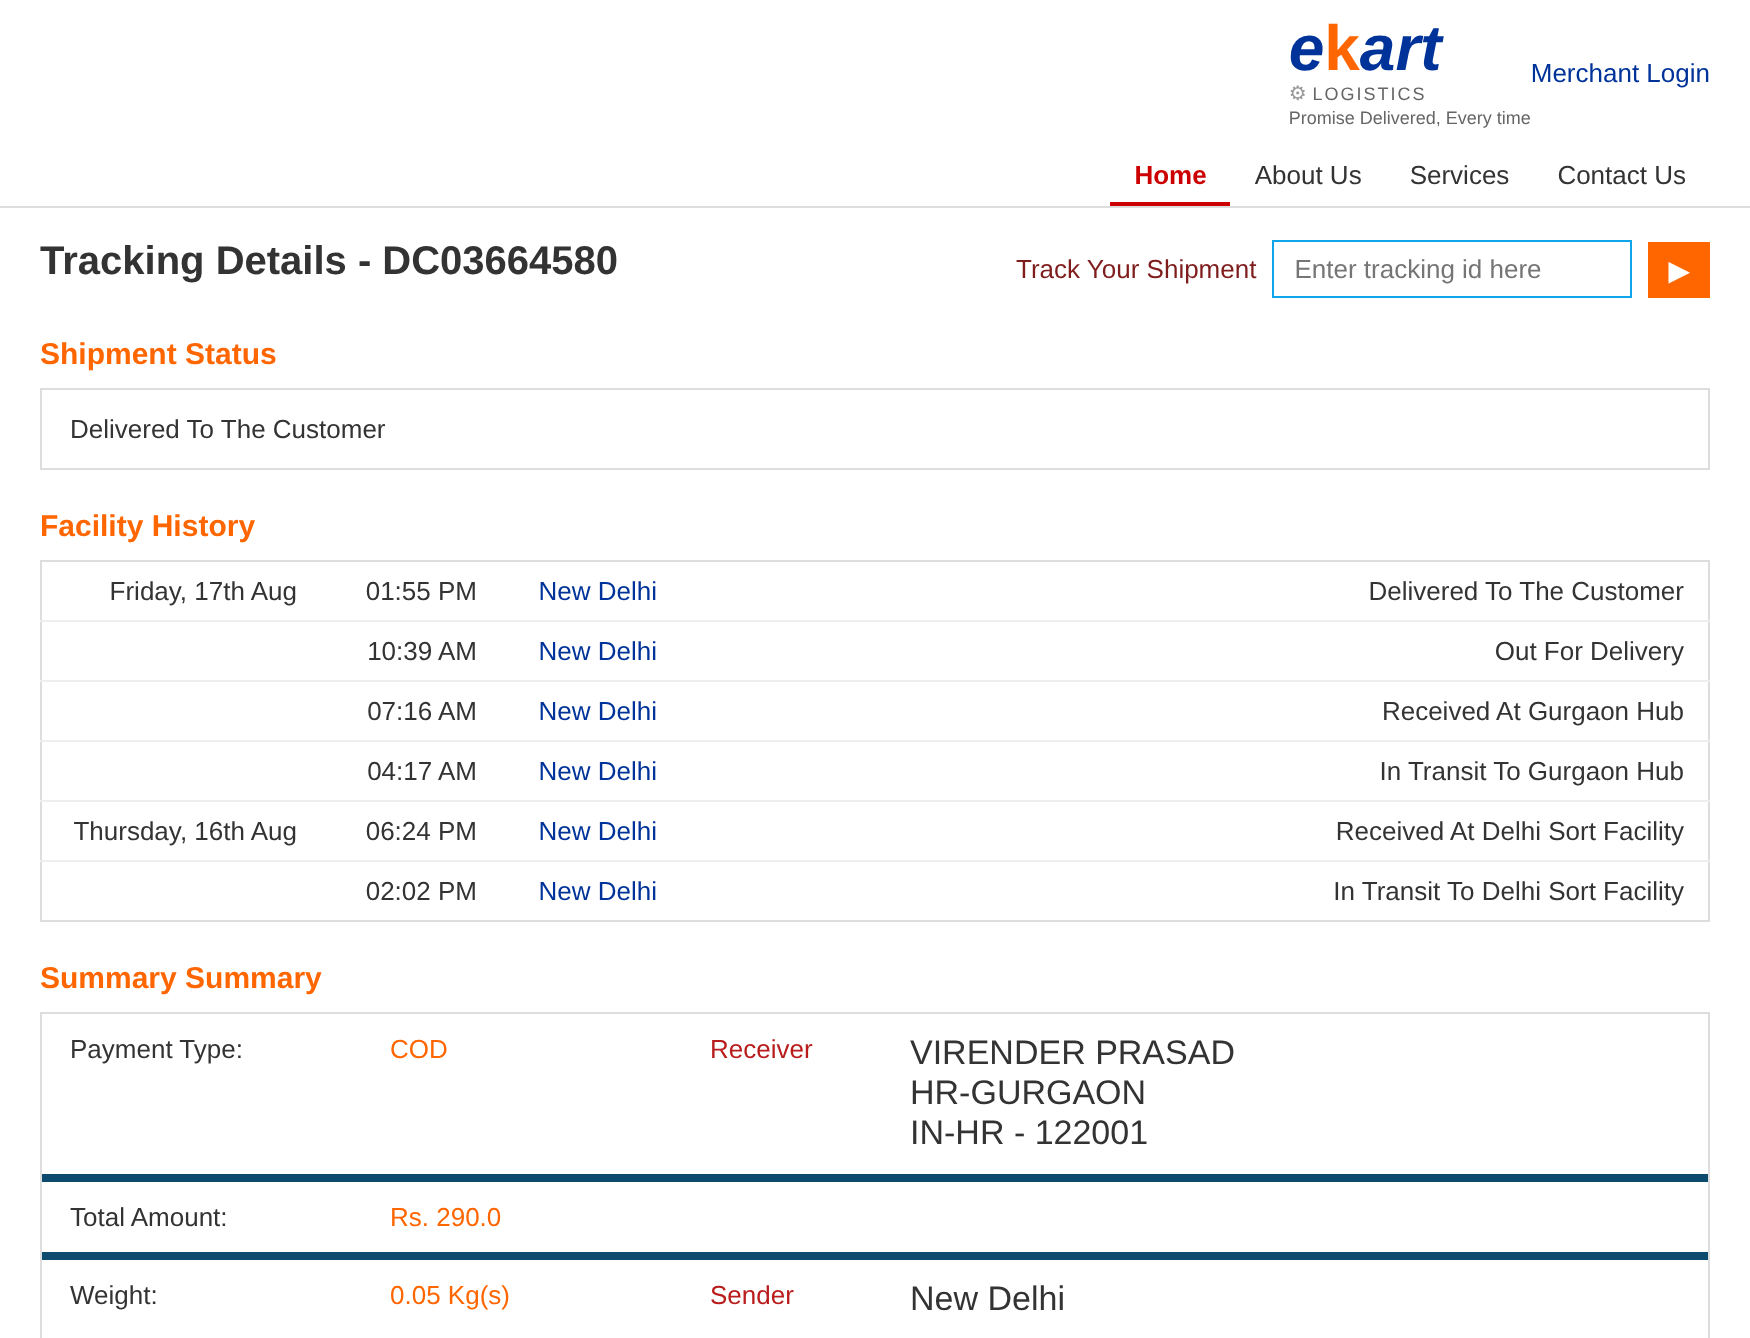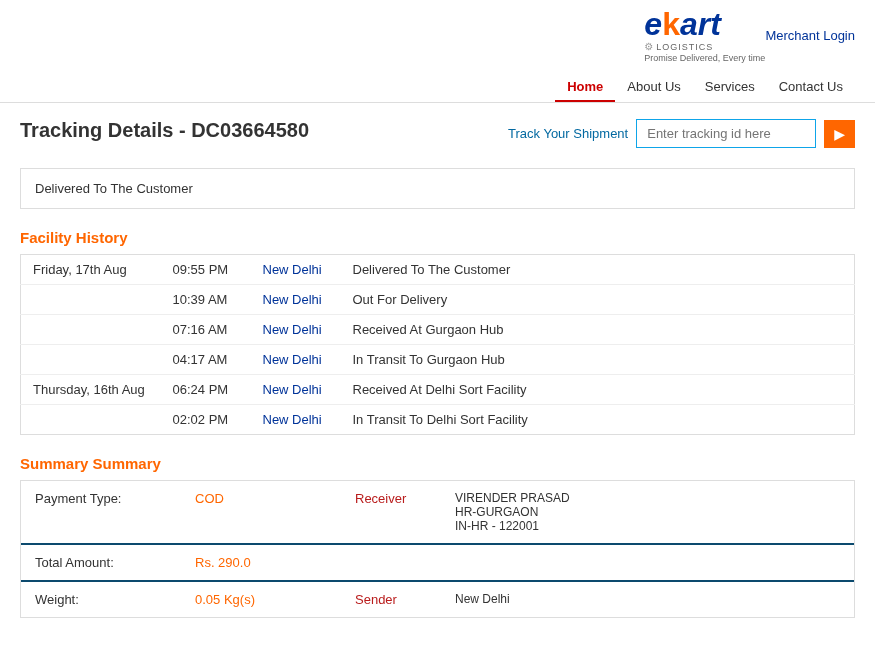--- a/index.html
+++ b/index.html
@@ -14,48 +14,48 @@
     .nav-item { padding: 8px 12px; font-size: 13px; color: #333; cursor: pointer; text-decoration: none; }
     .nav-item.active { color: #cc0000; border-bottom: 2px solid #cc0000; font-weight: bold; padding-bottom: 6px; }
 
     
     .content { padding: 16px 20px; }
 
     
     .tracking-header-row { display: flex; justify-content: space-between; align-items: flex-start; margin-bottom: 20px; }
     .page-title { font-size: 20px; font-weight: bold; color: #333; }
     .track-shipment-area { display: flex; align-items: center; gap: 8px; }
-    .track-label { font-size: 13px; color: #0369a1; white-space: nowrap; }
+    .track-label { font-size: 13px; color: #7f1d1d; white-space: nowrap; }
     .track-input { border: 1px solid #0ea5e9; padding: 6px 10px; font-size: 13px; width: 180px; color: #999; outline: none; }
     .track-btn { background: #ff6600; border: none; color: #fff; padding: 6px 10px; cursor: pointer; display: flex; align-items: center; justify-content: center; }
     .track-btn-arrow { font-size: 14px; }
 
     
     .section-title { color: #ff6600; font-size: 15px; font-weight: bold; margin-bottom: 8px; margin-top: 4px; }
 
     
     .status-box { border: 1px solid #ddd; padding: 12px 14px; margin-bottom: 20px; font-size: 13px; color: #333; }
 
     
-    .history-table { width: 100%; border-collapse: collapse; border: 1px solid #ddd; margin-bottom: 20px; }
+    .history-table { width: 100%; border-collapse: collapse; border: 1px solid #ddd; margin-bottom: 20px; text-align: right; }
     .history-table td { padding: 7px 12px; font-size: 13px; vertical-align: top; border-bottom: 1px solid #eee; }
     .history-table tr:last-child td { border-bottom: none; }
     .history-table .date-cell { color: #333; width: 140px; }
     .history-table .time-cell { color: #333; width: 90px; }
     .history-table .location-cell { color: #003399; width: 90px; }
     .history-table .status-cell { color: #333; }
 
     
     .summary-box { border: 1px solid #ddd; }
-    .summary-row { display: flex; padding: 10px 14px; border-bottom: 2px solid #0c4a6e; align-items: flex-start; }
+    .summary-row { display: flex; padding: 10px 14px; border-bottom: 4px solid #0c4a6e; align-items: flex-start; }
     .summary-row:last-child { border-bottom: none; }
     .summary-label { width: 160px; color: #333; font-size: 13px; flex-shrink: 0; }
     .summary-value { color: #ff6600; font-size: 13px; width: 160px; flex-shrink: 0; }
     .summary-right-label { width: 100px; color: #b91c1c; font-size: 13px; flex-shrink: 0; }
-    .summary-right-value { color: #333; font-size: 12px; }
+    .summary-right-value { color: #333; font-size: 17px; }
 
     
     .logo-row { display: flex; align-items: center; gap: 4px; }
   </style>
 </head>
 <body>
 
 <div class="header">
   <div class="header-top">
     <div class="logo-area">
@@ -88,30 +88,31 @@
     <h1 class="page-title">Tracking Details - DC03664580</h1>
     <div class="track-shipment-area">
       <span class="track-label">Track Your Shipment</span>
       <input class="track-input" type="text" placeholder="Enter tracking id here" style="">
       <button class="track-btn">
         <span class="track-btn-arrow">▶</span>
       </button>
     </div>
   </div>
 
+  <div class="section-title">Shipment Status</div>
   <div class="status-box">
     <span>Delivered To The Customer</span>
   </div>
 
   <div class="section-title">Facility History</div>
   <table class="history-table">
     <tbody id="history-body">
     <tr>
       <td class="date-cell">Friday, 17th Aug</td>
-      <td class="time-cell">09:55 PM</td>
+      <td class="time-cell">01:55 PM</td>
       <td class="location-cell">New Delhi</td>
       <td class="status-cell">Delivered To The Customer</td>
     </tr>
         <tr>
       <td class="date-cell"></td>
       <td class="time-cell">10:39 AM</td>
       <td class="location-cell">New Delhi</td>
       <td class="status-cell">Out For Delivery</td>
     </tr>
         <tr>

